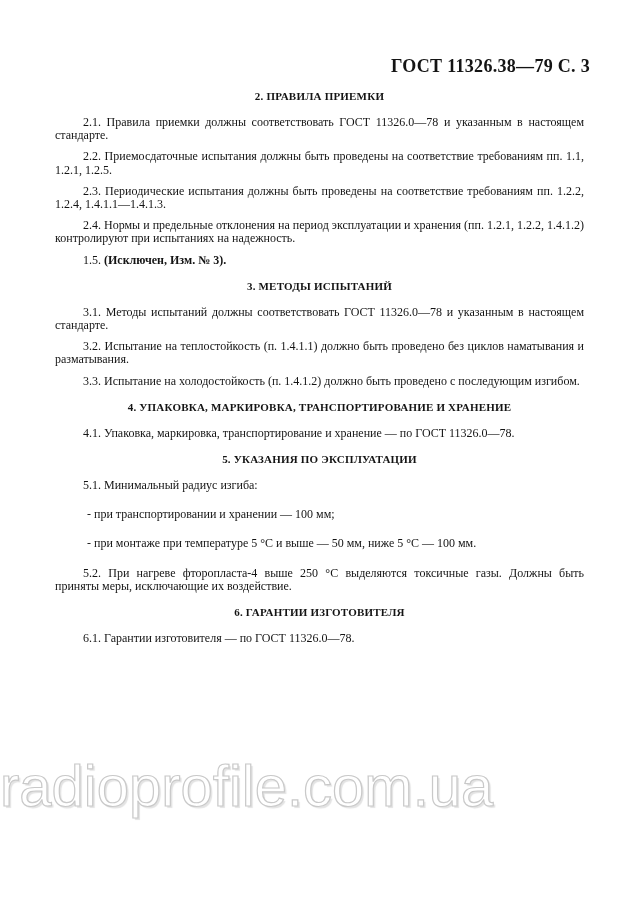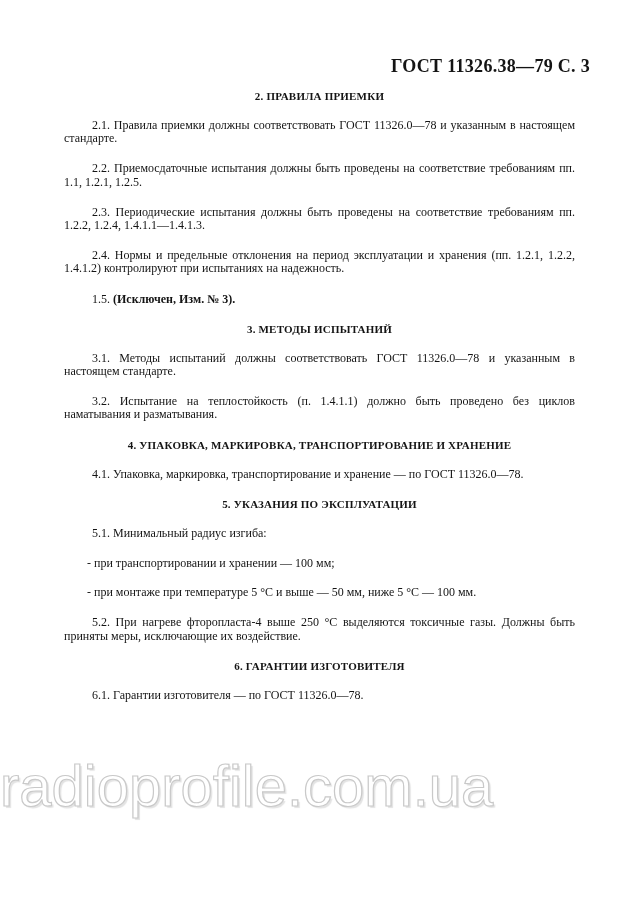--- a/index.html
+++ b/index.html
@@ -32,21 +32,21 @@
   h2.section-title {
     text-align: center;
     font-size: 11px;
     font-weight: bold;
     margin: 13px 0 14px 0;
     letter-spacing: 0.2px;
   }
   p.body-par {
     font-size: 12px;
     line-height: 13.2px;
-    margin: 17px;
+    margin: 8px;
     text-align: justify;
     text-indent: 28px;
   }
   p.list-line {
     font-size: 12px;
     line-height: 13.2px;
     margin: 16px;
     text-align: left;
     text-indent: 24px;
   }
@@ -78,20 +78,21 @@
     <h2 class="section-title">2. ПРАВИЛА ПРИЕМКИ</h2>
     <p class="body-par">2.1. Правила приемки должны соответствовать ГОСТ 11326.0—78 и указанным в настоящем стандарте.</p>
     <p class="body-par">2.2. Приемосдаточные испытания должны быть проведены на соответствие требованиям пп. 1.1, 1.2.1, 1.2.5.</p>
     <p class="body-par">2.3. Периодические испытания должны быть проведены на соответствие требованиям пп. 1.2.2, 1.2.4, 1.4.1.1—1.4.1.3.</p>
     <p class="body-par">2.4. Нормы и предельные отклонения на период эксплуатации и хранения (пп. 1.2.1, 1.2.2, 1.4.1.2) контролируют при испытаниях на надежность.</p>
     <p class="body-par"><span>1.5. </span><span class="bold">(Исключен, Изм. № 3).</span></p>
 
     <h2 class="section-title">3. МЕТОДЫ ИСПЫТАНИЙ</h2>
     <p class="body-par">3.1. Методы испытаний должны соответствовать ГОСТ 11326.0—78 и указанным в настоящем стандарте.</p>
     <p class="body-par">3.2. Испытание на теплостойкость (п. 1.4.1.1) должно быть проведено без циклов наматывания и разматывания.</p>
+    <p class="body-par">3.3. Испытание на холодостойкость (п. 1.4.1.2) должно быть проведено с последующим изгибом.</p>
 
     <h2 class="section-title">4. УПАКОВКА, МАРКИРОВКА, ТРАНСПОРТИРОВАНИЕ И ХРАНЕНИЕ</h2>
     <p class="body-par">4.1. Упаковка, маркировка, транспортирование и хранение — по ГОСТ 11326.0—78.</p>
 
     <h2 class="section-title">5. УКАЗАНИЯ ПО ЭКСПЛУАТАЦИИ</h2>
     <p class="body-par">5.1. Минимальный радиус изгиба:</p>
     <p class="list-line">- при транспортировании и хранении — 100 мм;</p>
     <p class="list-line">- при монтаже при температуре 5 °С и выше — 50 мм, ниже 5 °С — 100 мм.</p>
     <p class="body-par">5.2. При нагреве фторопласта-4 выше 250 °С выделяются токсичные газы. Должны быть приняты меры, исключающие их воздействие.</p>
 

